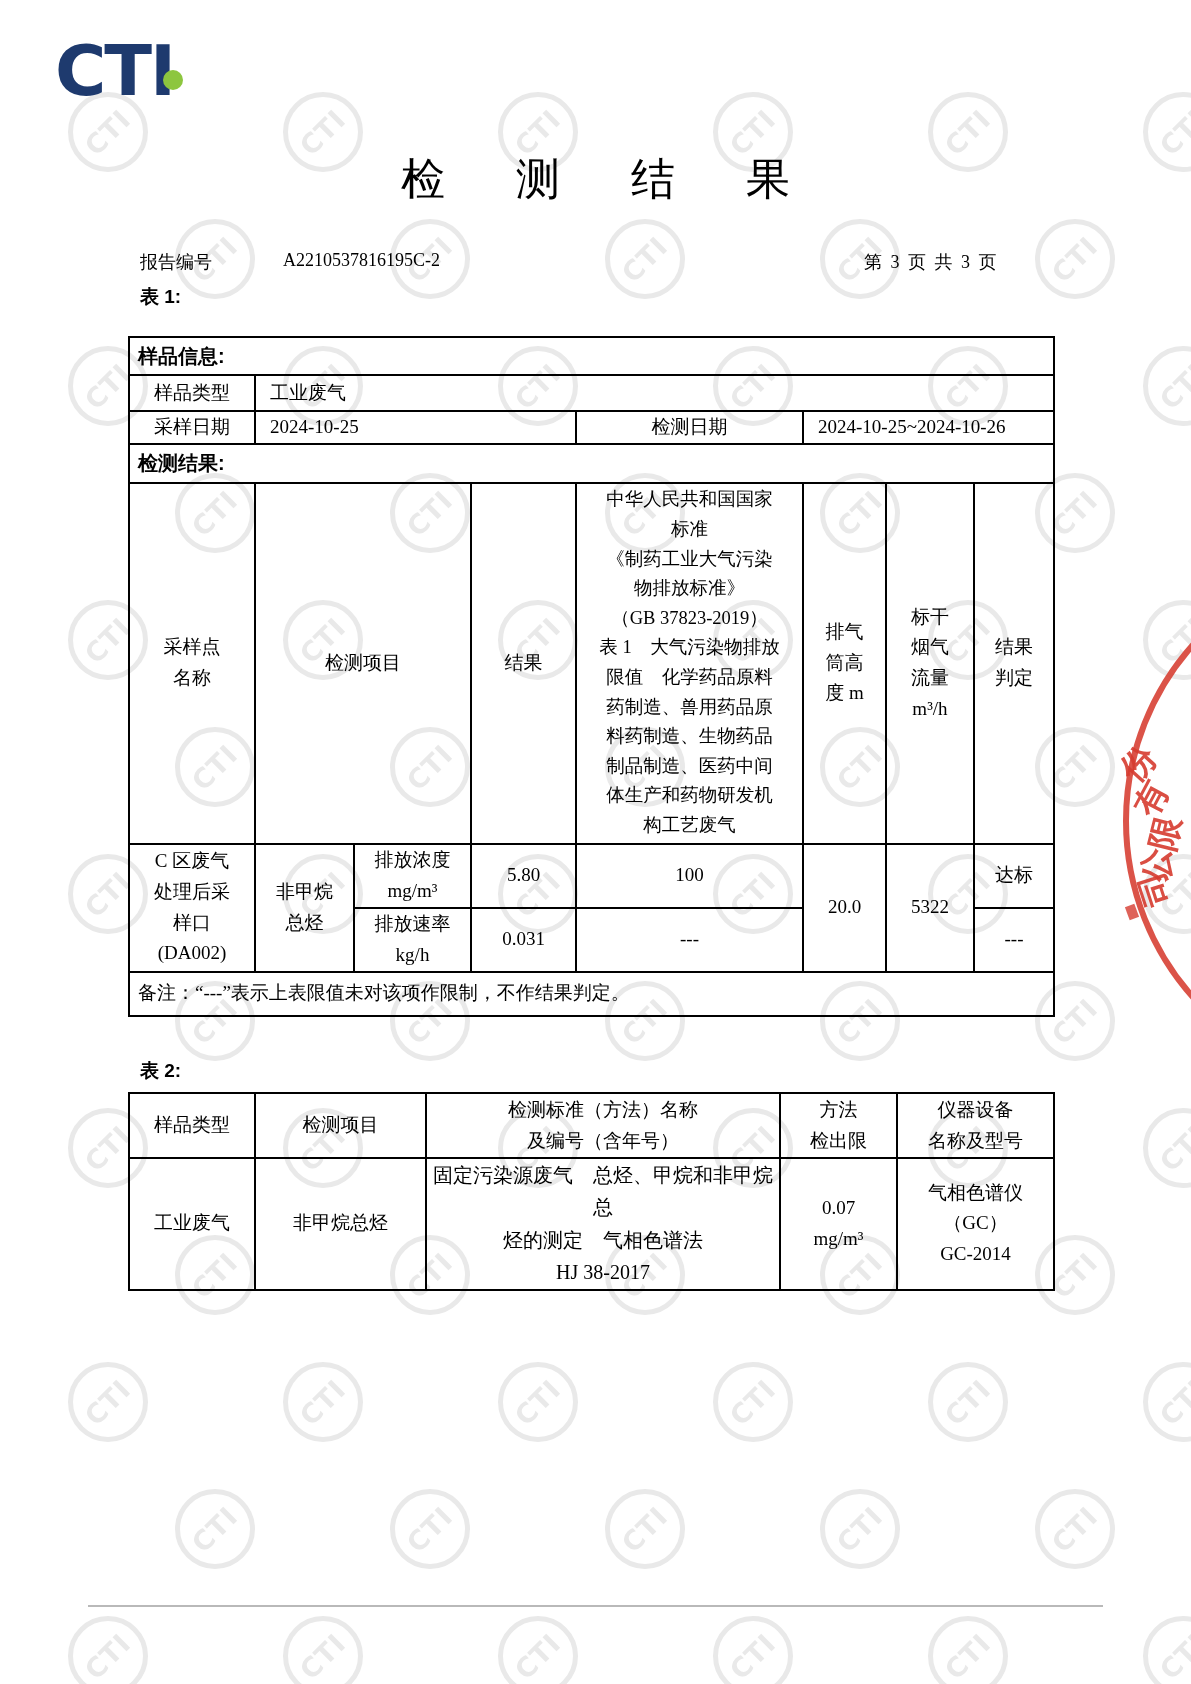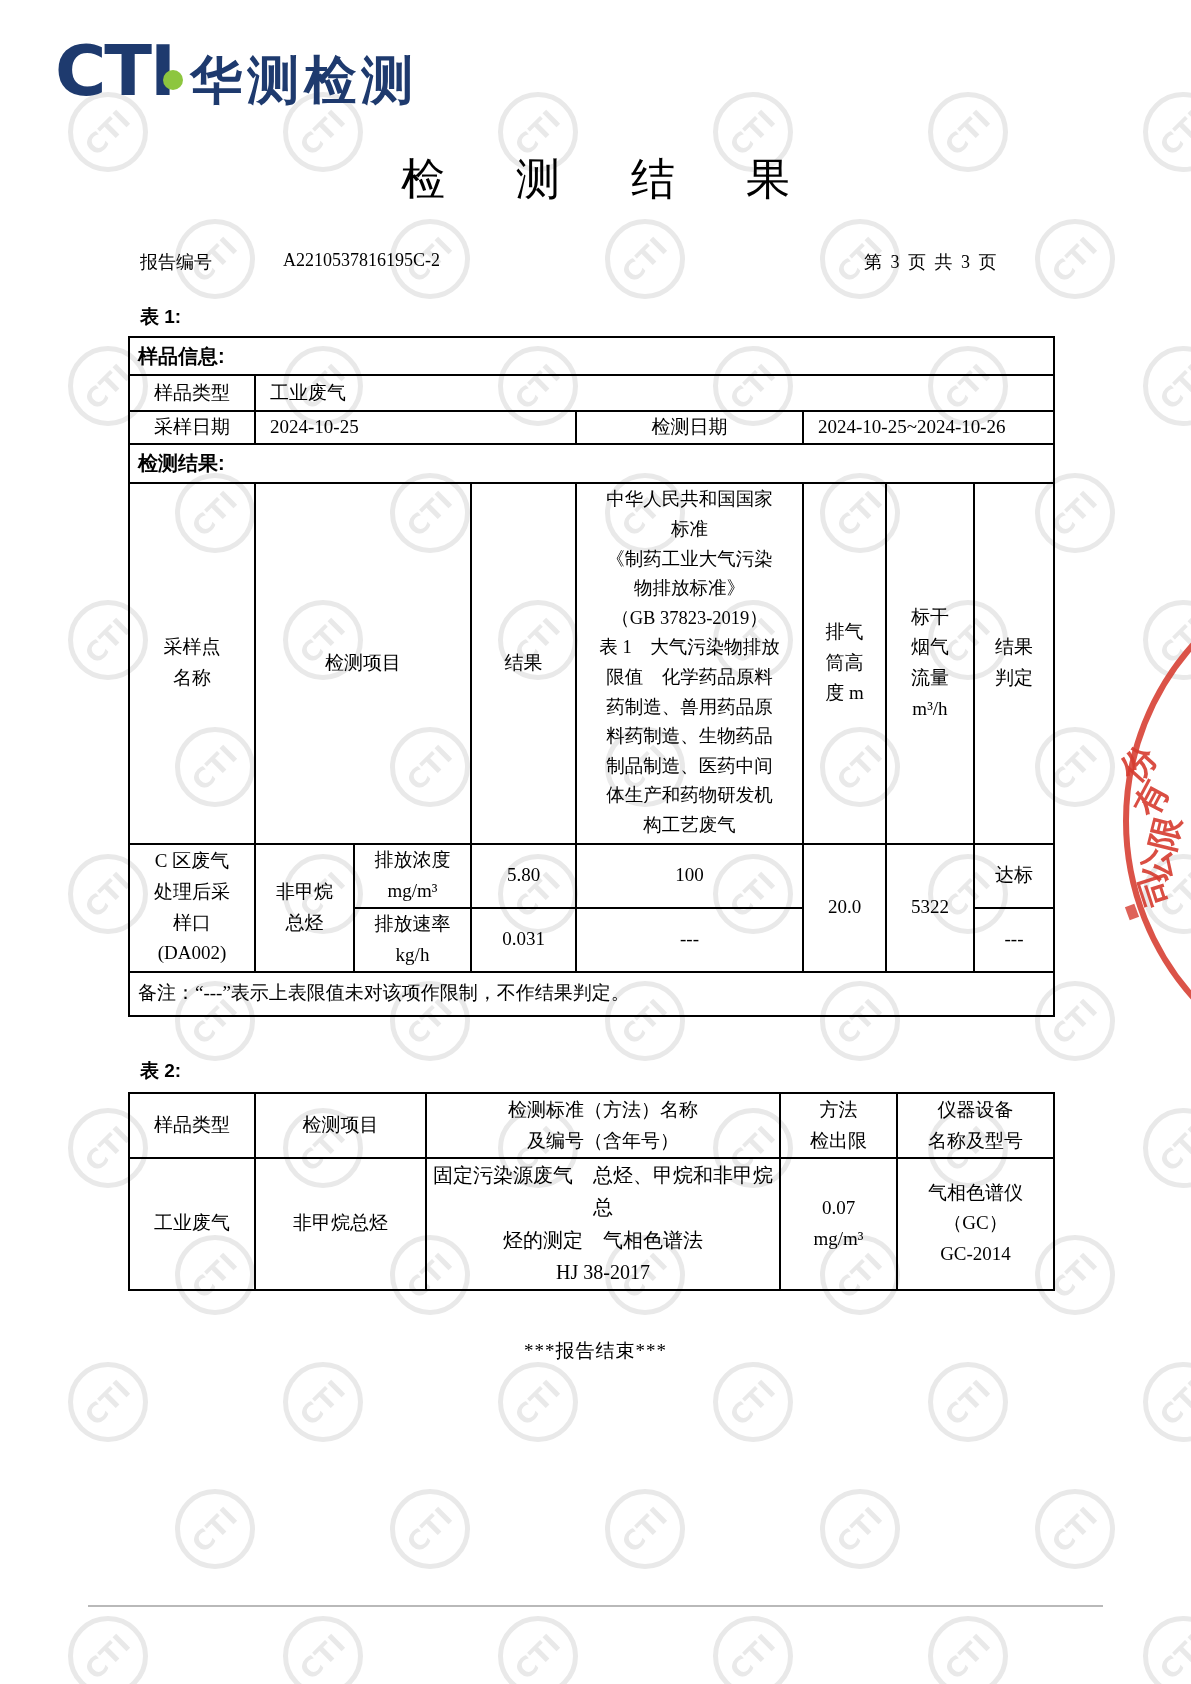--- a/index.html
+++ b/index.html
@@ -20,21 +20,21 @@
       font-size:52px;line-height:1;color:#1e3a6e;margin-left:16px;letter-spacing:5px;}
   .doc-title{position:absolute;left:0;top:150px;width:100%;text-align:center;z-index:1;
       font-size:44px;letter-spacing:30px;padding-left:30px;box-sizing:border-box;}
   .meta{position:absolute;left:0;top:250px;width:100%;z-index:1;font-size:18px;}
   .meta-label{position:absolute;left:140px;}
   .meta-no{position:absolute;left:283px;}
   .meta-page{position:absolute;left:864px;letter-spacing:2px;}
   
   .tcaption{position:absolute;z-index:1;font-family:"Liberation Sans","DejaVu Sans",sans-serif;
       font-weight:bold;font-size:19px;}
-  .cap1{left:140px;top:304px;}
+  .cap1{left:140px;top:284px;}
   .cap2{left:140px;top:1058px;}
   
   table{border-collapse:collapse;table-layout:fixed;position:absolute;z-index:1;background:transparent;}
   .t1{left:128px;top:336px;width:925px;}
   .t2{left:128px;top:1092px;width:925px;}
   td{border:2px solid #000;text-align:center;vertical-align:middle;font-size:19px;
      line-height:1.62;padding:0;white-space:pre-line;}
   td.bar{text-align:left;padding:2px 8px;font-weight:bold;font-size:20px;
      font-family:"Liberation Sans","DejaVu Sans",sans-serif;white-space:normal;}
   td.left{text-align:left;padding-left:14px;white-space:normal;}
@@ -283,21 +283,20 @@
         <span>CTI</span>
       </div>
       <div class="wm" style="left: 1143px; top: 1616px;">
         <span>CTI</span>
       </div>
     </div>
 
   <div class="logo">
     <span class="logo-cti">CTI</span>
     <span class="logo-dot"></span>
-    <span class="logo-cn">华测检测</span>
   </div>
 
   <div class="doc-title">检 测 结 果</div>
 
   <div class="meta">
     <span class="meta-label">报告编号</span>
     <span class="meta-no">A2210537816195C-2</span>
     <span class="meta-page">第 3 页 共 3 页</span>
   </div>
 
@@ -413,21 +412,20 @@
 HJ 38-2017</td>
       <td>0.07
 mg/m³</td>
       <td>气相色谱仪
 （GC）
 GC-2014</td>
     </tr>
   </tbody>
     </table>
 
-  <div class="report-end">***报告结束***</div>
 
   <div class="stamp"></div>
   <span class="stamp-char sc0">份</span>
   <span class="stamp-char sc1">有</span>
   <span class="stamp-char sc2">限</span>
   <span class="stamp-char sc3">公</span>
   <span class="stamp-char sc4">司</span>
   <div class="stamp-partial"></div>
 
   <div class="footer-rule"></div>

